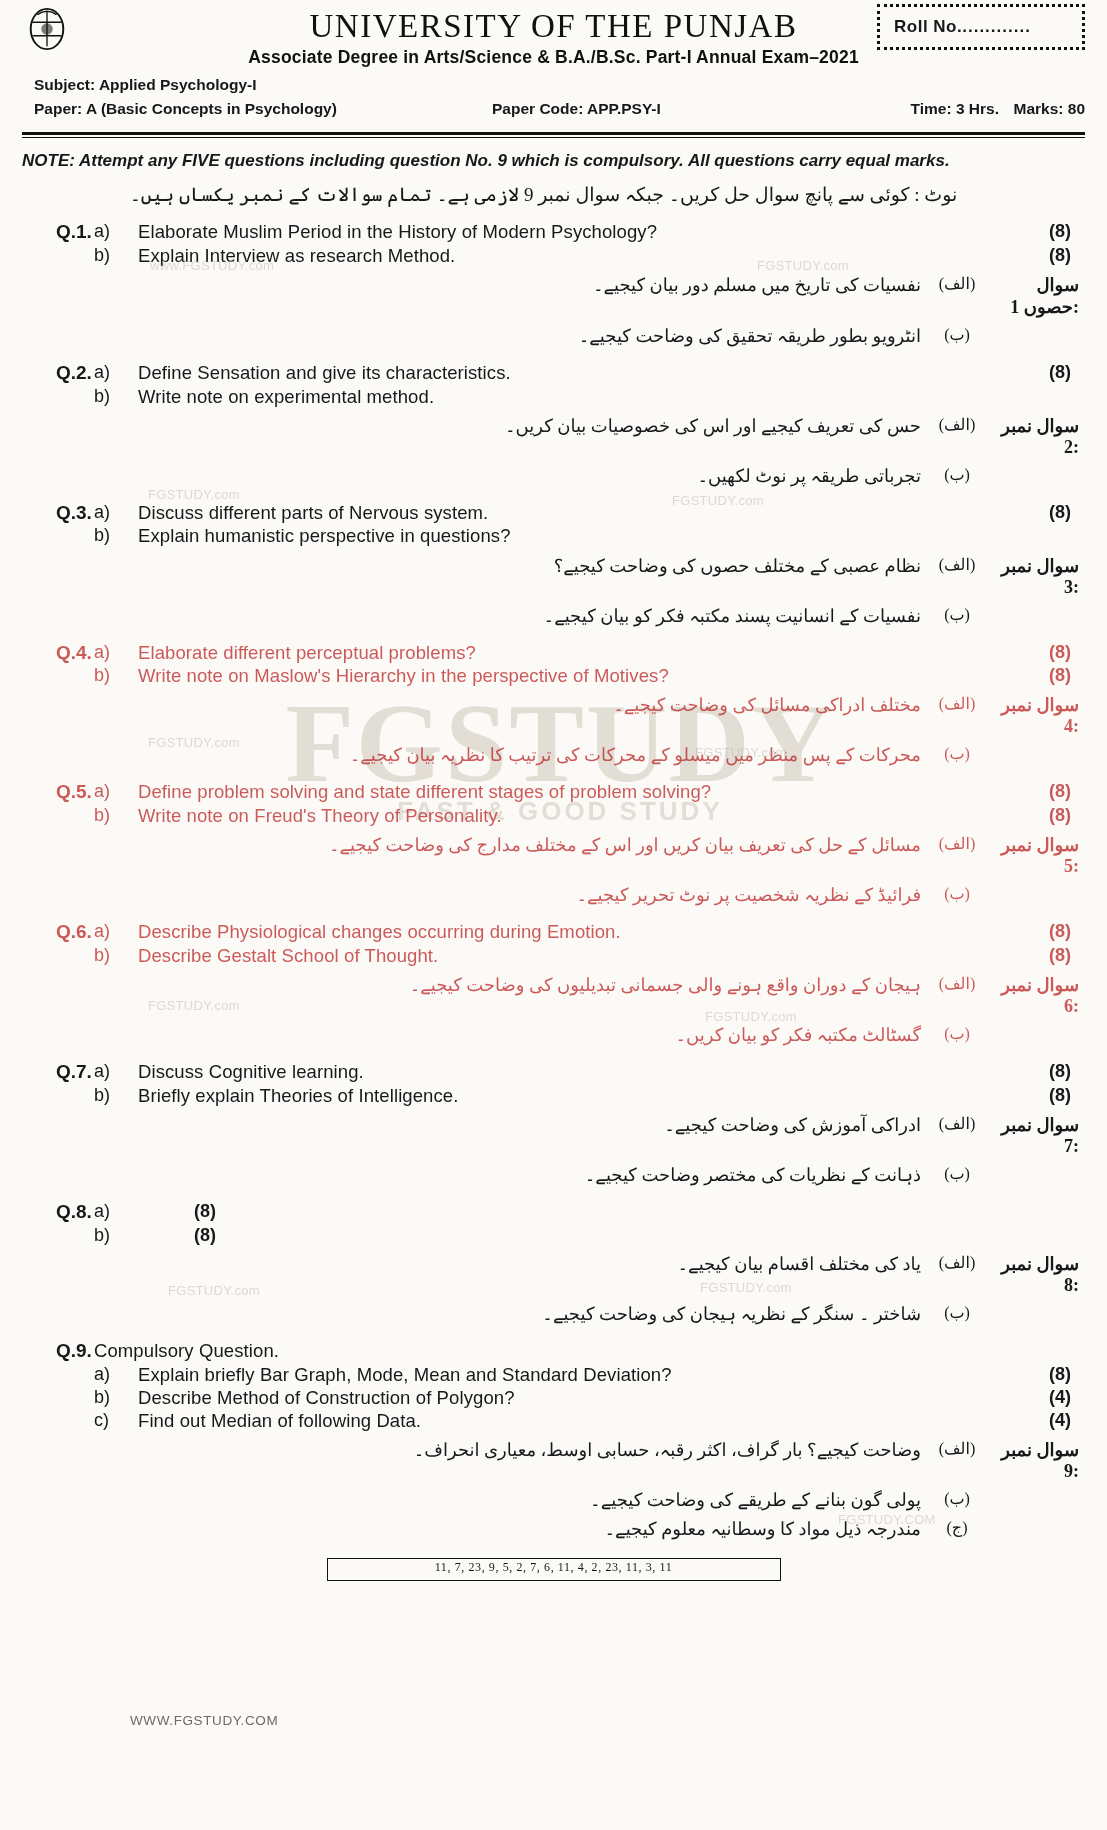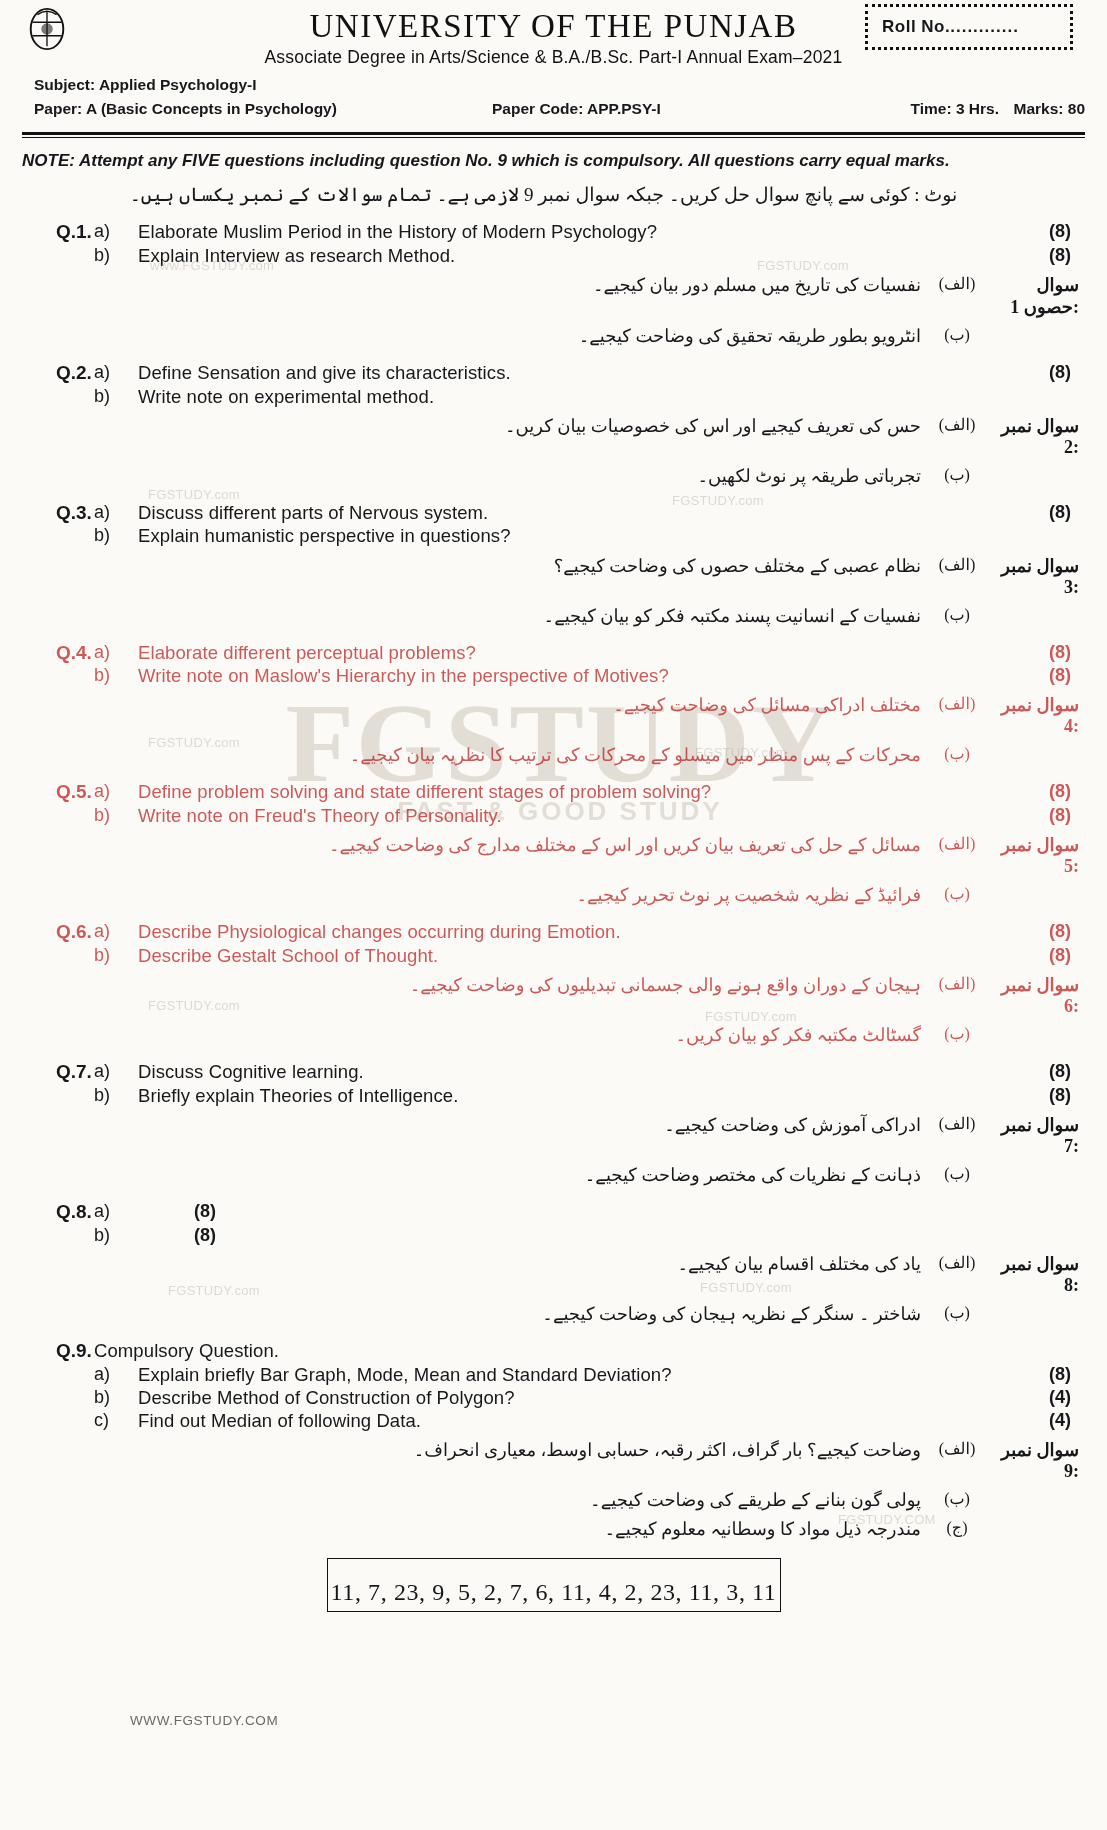--- a/index.html
+++ b/index.html
@@ -57,35 +57,35 @@
     text-align:center;
     font-family:"Liberation Serif",serif;
     font-weight:normal;
     font-size:33px;
     letter-spacing:1.5px;
     margin:2px 0 0 0;
     color:#111;
   }
   .exam-line{
     text-align:center;
-    font-weight:normal;
+    font-weight:bold;
     font-size:17.5px;
     margin-top:2px;
     letter-spacing:.2px;
     color:#111;
   }
   .crest{
     position:absolute;
     left:2px;
     top:6px;
     width:46px;height:46px;
   }
   .rollbox{
     position:absolute;
-    right:12px;
+    right:0px;
     top:4px;
     width:208px;
     height:46px;
     border:3px dotted #111;
     box-sizing:border-box;
     display:flex;
     align-items:center;
     padding-left:14px;
     font-weight:bold;
     font-size:17px;
@@ -197,23 +197,23 @@
     font-family:"Liberation Serif",serif;
     padding-right:6px;
     white-space:nowrap;
   }
   
   .databox{
     margin:18px auto 0 auto;
     width:452px;
     border:1.5px solid #111;
     text-align:center;
-    font-size:24px;
-    font-family:"Liberation Serif",serif;
-    padding:20px 0 5px 0;
+    font-size:12px;
+    font-family:"Liberation Serif",serif;
+    padding:1px 0 5px 0;
     letter-spacing:.6px;
   }
   .fg-bottom{
     position:absolute;
     left:130px;
     bottom:102px;
     font-size:13.5px;
     color:#6d6a63;
     letter-spacing:.6px;
   }

